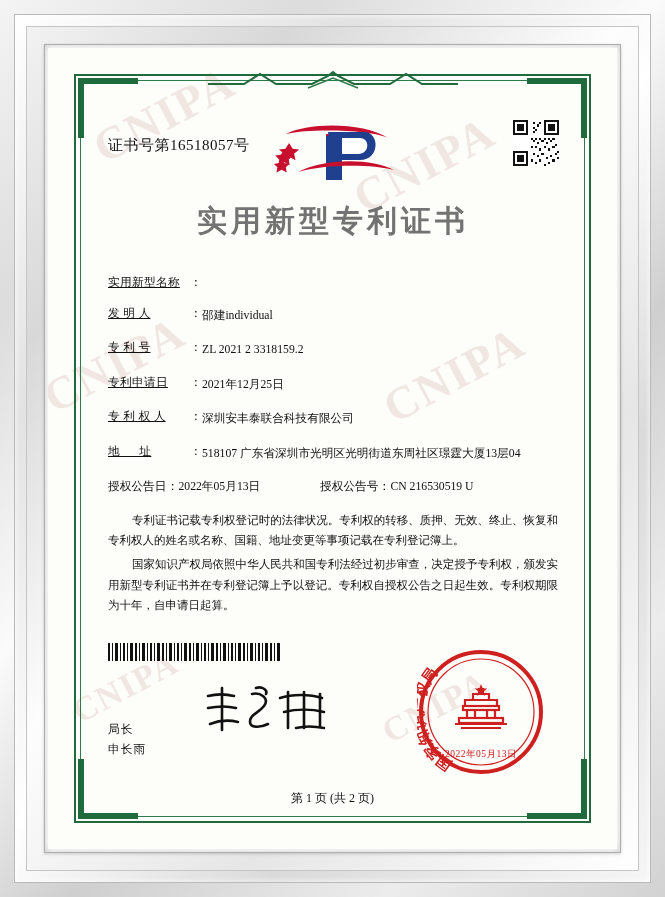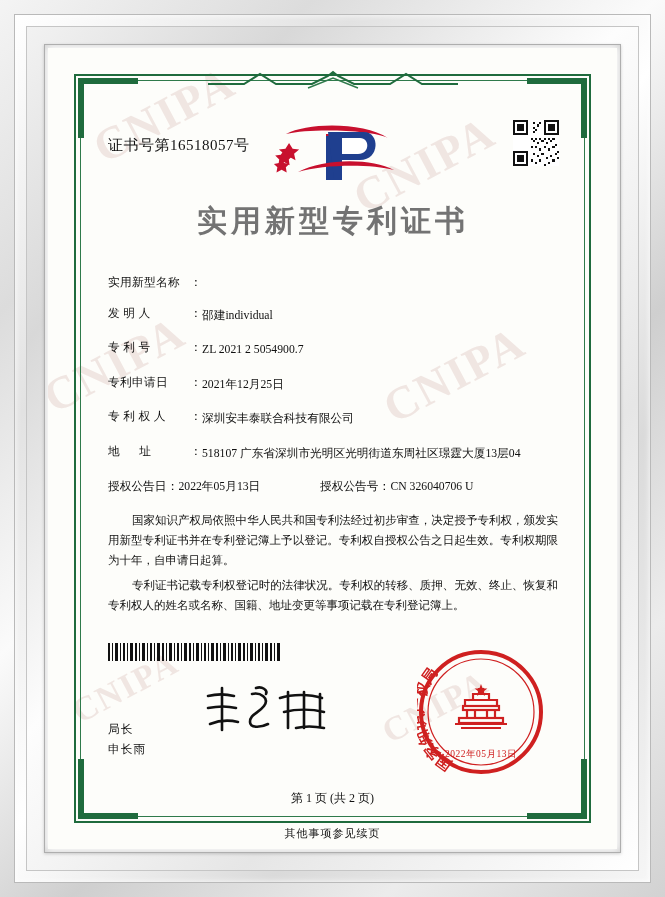--- a/index.html
+++ b/index.html
@@ -156,20 +156,21 @@
   .field-row {
     display: flex;
     margin-bottom: 16.5px;
     align-items: flex-start;
   }
   .field-label {
     width: 82px;
     flex: 0 0 82px;
     letter-spacing: 0.3px;
     white-space: pre;
+    text-decoration: underline;
   }
   .field-colon {
     width: 12px;
     flex: 0 0 12px;
   }
   .field-value {
     flex: 1 1 auto;
     line-height: 1.55;
   }
   .inline-pair {
@@ -287,21 +288,21 @@
           <span class="field-colon">：</span>
         </div>
         <div class="field-row">
           <span class="field-label">发 明 人</span>
           <span class="field-colon">：</span>
           <span class="field-value">邵建individual</span>
         </div>
         <div class="field-row">
           <span class="field-label">专 利 号</span>
           <span class="field-colon">：</span>
-          <span class="field-value">ZL 2021 2 5054900.7</span>
+          <span class="field-value">ZL 2021 2 3318159.2</span>
         </div>
         <div class="field-row">
           <span class="field-label">专利申请日</span>
           <span class="field-colon">：</span>
           <span class="field-value">2021年12月25日</span>
         </div>
         <div class="field-row">
           <span class="field-label">专 利 权 人</span>
           <span class="field-colon">：</span>
           <span class="field-value">深圳安丰泰联合科技有限公司</span>
@@ -315,28 +316,28 @@
         <div class="field-row">
           <div class="inline-pair">
             <div class="left">
               <span class="lbl">授权公告日</span>
               <span class="field-colon">：</span>
               <span>2022年05月13日</span>
             </div>
             <div class="right">
               <span class="lbl">授权公告号</span>
               <span class="field-colon">：</span>
-              <span>CN 326040706 U</span>
+              <span>CN 216530519 U</span>
             </div>
           </div>
         </div>
       </div>
 
+      <div class="para">专利证书记载专利权登记时的法律状况。专利权的转移、质押、无效、终止、恢复和专利权人的姓名或名称、国籍、地址变更等事项记载在专利登记簿上。</div>
       <div class="para">国家知识产权局依照中华人民共和国专利法经过初步审查，决定授予专利权，颁发实用新型专利证书并在专利登记簿上予以登记。专利权自授权公告之日起生效。专利权期限为十年，自申请日起算。</div>
-      <div class="para">专利证书记载专利权登记时的法律状况。专利权的转移、质押、无效、终止、恢复和专利权人的姓名或名称、国籍、地址变更等事项记载在专利登记簿上。</div>
     </div>
 
     <svg class="logo" viewBox="0 0 130 68">
       <path d="M18 16 C40 4, 96 4, 120 20 C104 12, 44 10, 18 16 Z" fill="#c8102e"></path>
       <path d="M14 30 C38 14, 100 14, 124 32 C106 22, 40 22, 14 30 Z" fill="#c8102e" opacity="0"></path>
       <polygon points="22,22 27,30 36,31 29,37 31,46 22,41 13,46 15,37 8,31 17,30" fill="#c8102e" transform="translate(-2,2) scale(0.72) translate(10,10)"></polygon>
       <polygon points="16,34 20,40 27,41 22,46 23,53 16,49 9,53 10,46 5,41 12,40" fill="#c8102e" transform="scale(0.8) translate(4,6)"></polygon>
       <polygon points="14,46 17,51 23,52 19,56 20,62 14,59 8,62 9,56 5,52 11,51" fill="#c8102e" transform="scale(0.85) translate(2,2)"></polygon>
       <rect x="58" y="16" width="9" height="46" fill="#c8102e"></rect>
       <path d="M67 16 L94 16 C108 16, 108 40, 90 40 L67 40 Z" fill="#1f3f8f"></path>
@@ -495,15 +496,14 @@
         <path d="M38 76 L90 76"></path>
         <path d="M44 80 L84 80"></path>
       </g>
       <g fill="#cf2020">
         <polygon points="64,36 65.6,40.6 70.4,40.6 66.5,43.5 68,48 64,45.2 60,48 61.5,43.5 57.6,40.6 62.4,40.6"></polygon>
       </g>
     </svg>
     <div class="seal-date">2022年05月13日</div>
 
     <div class="page-num">第 1 页 (共 2 页)</div>
-    <div class="footnote">其他事项参见续页</div>
   </div>
 </div>
 
 </body></html>

